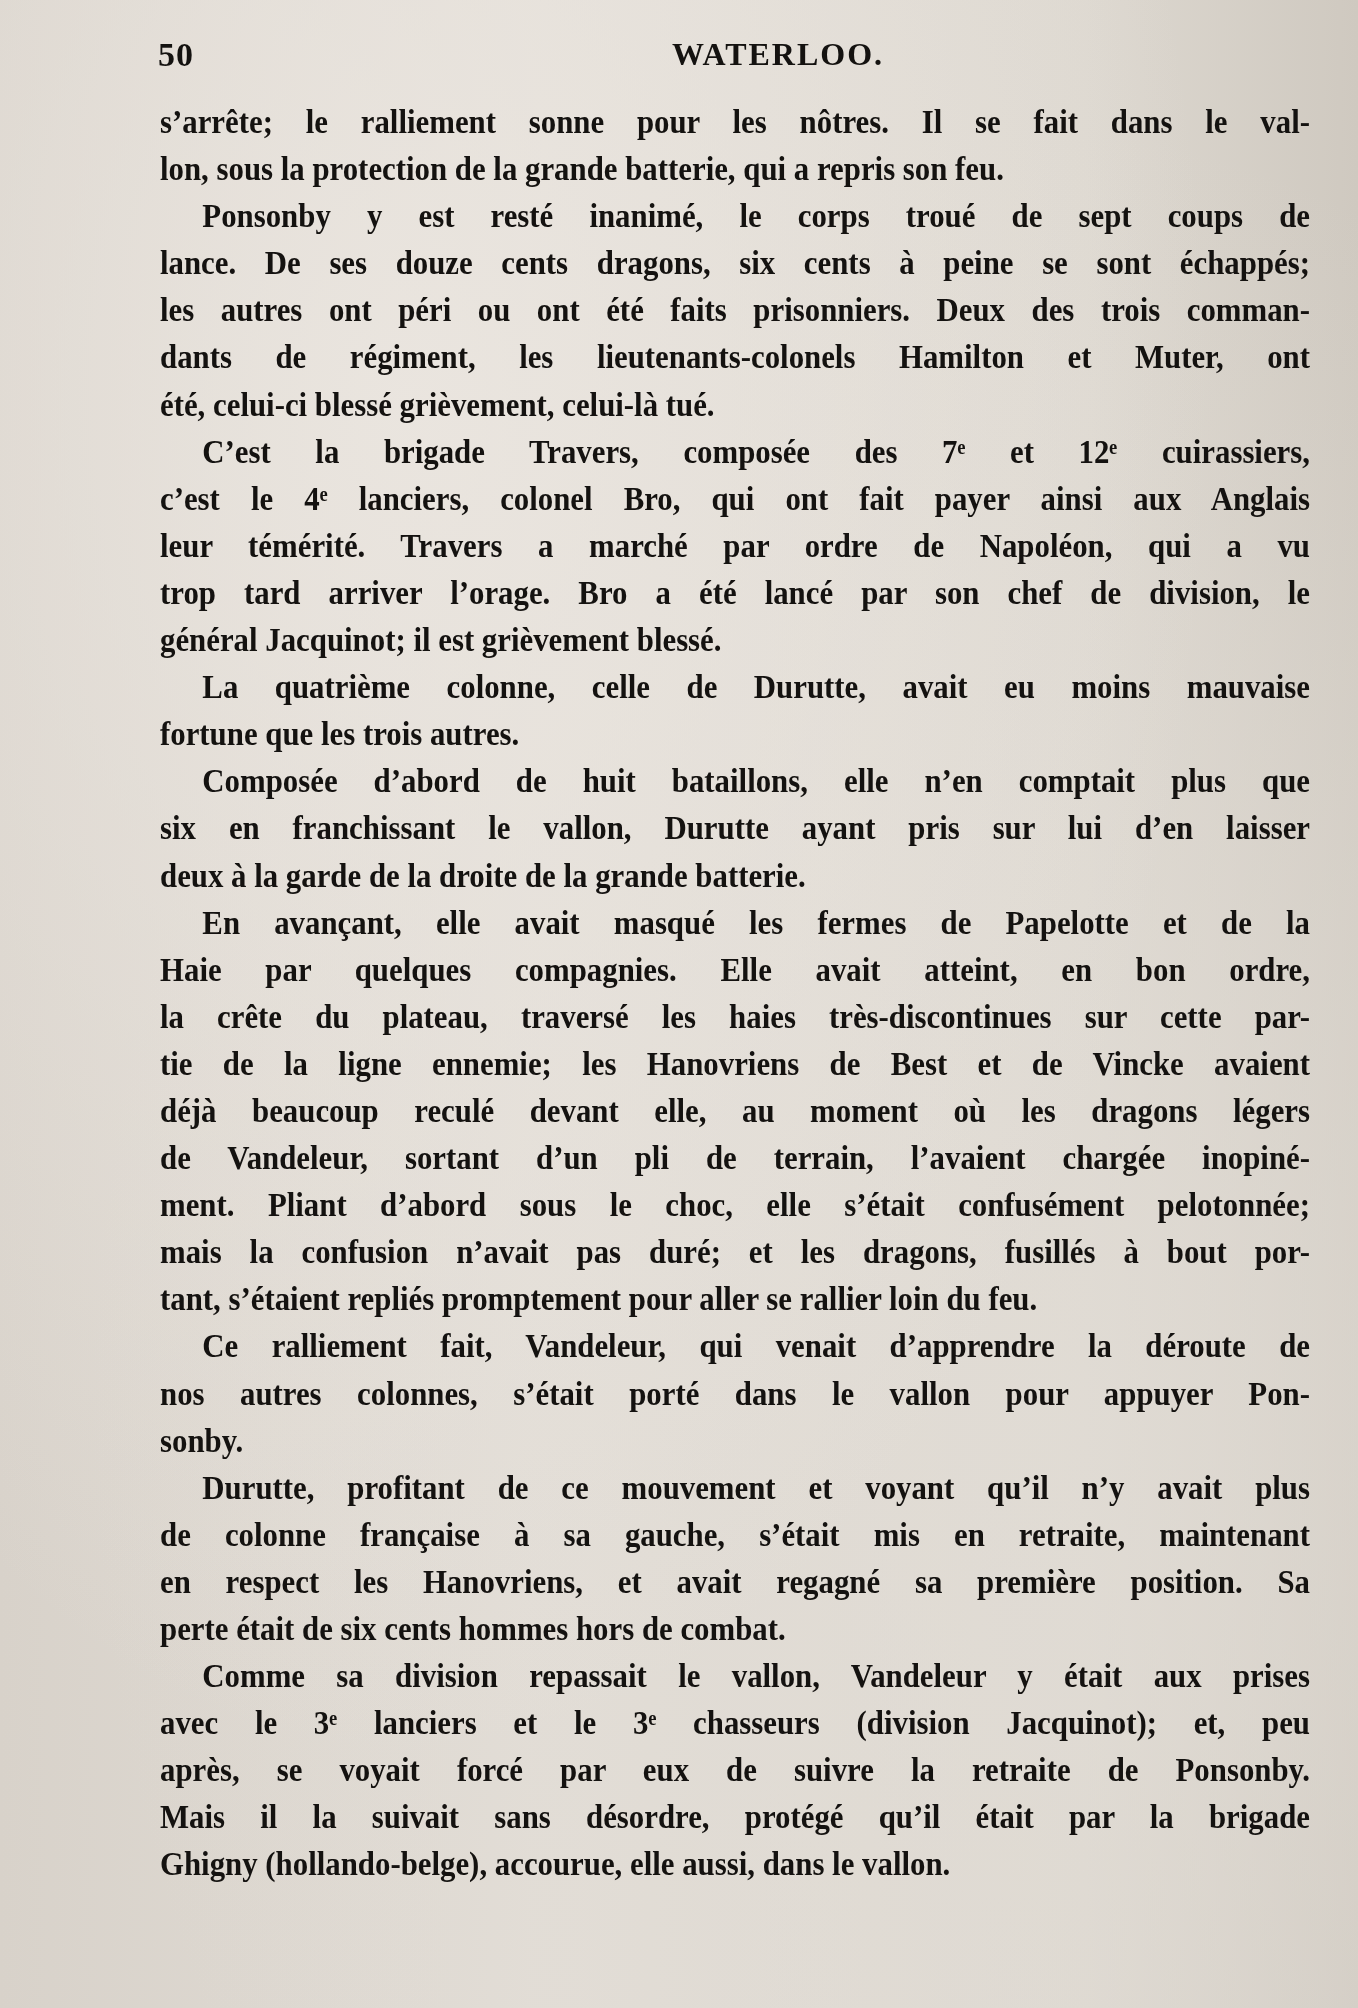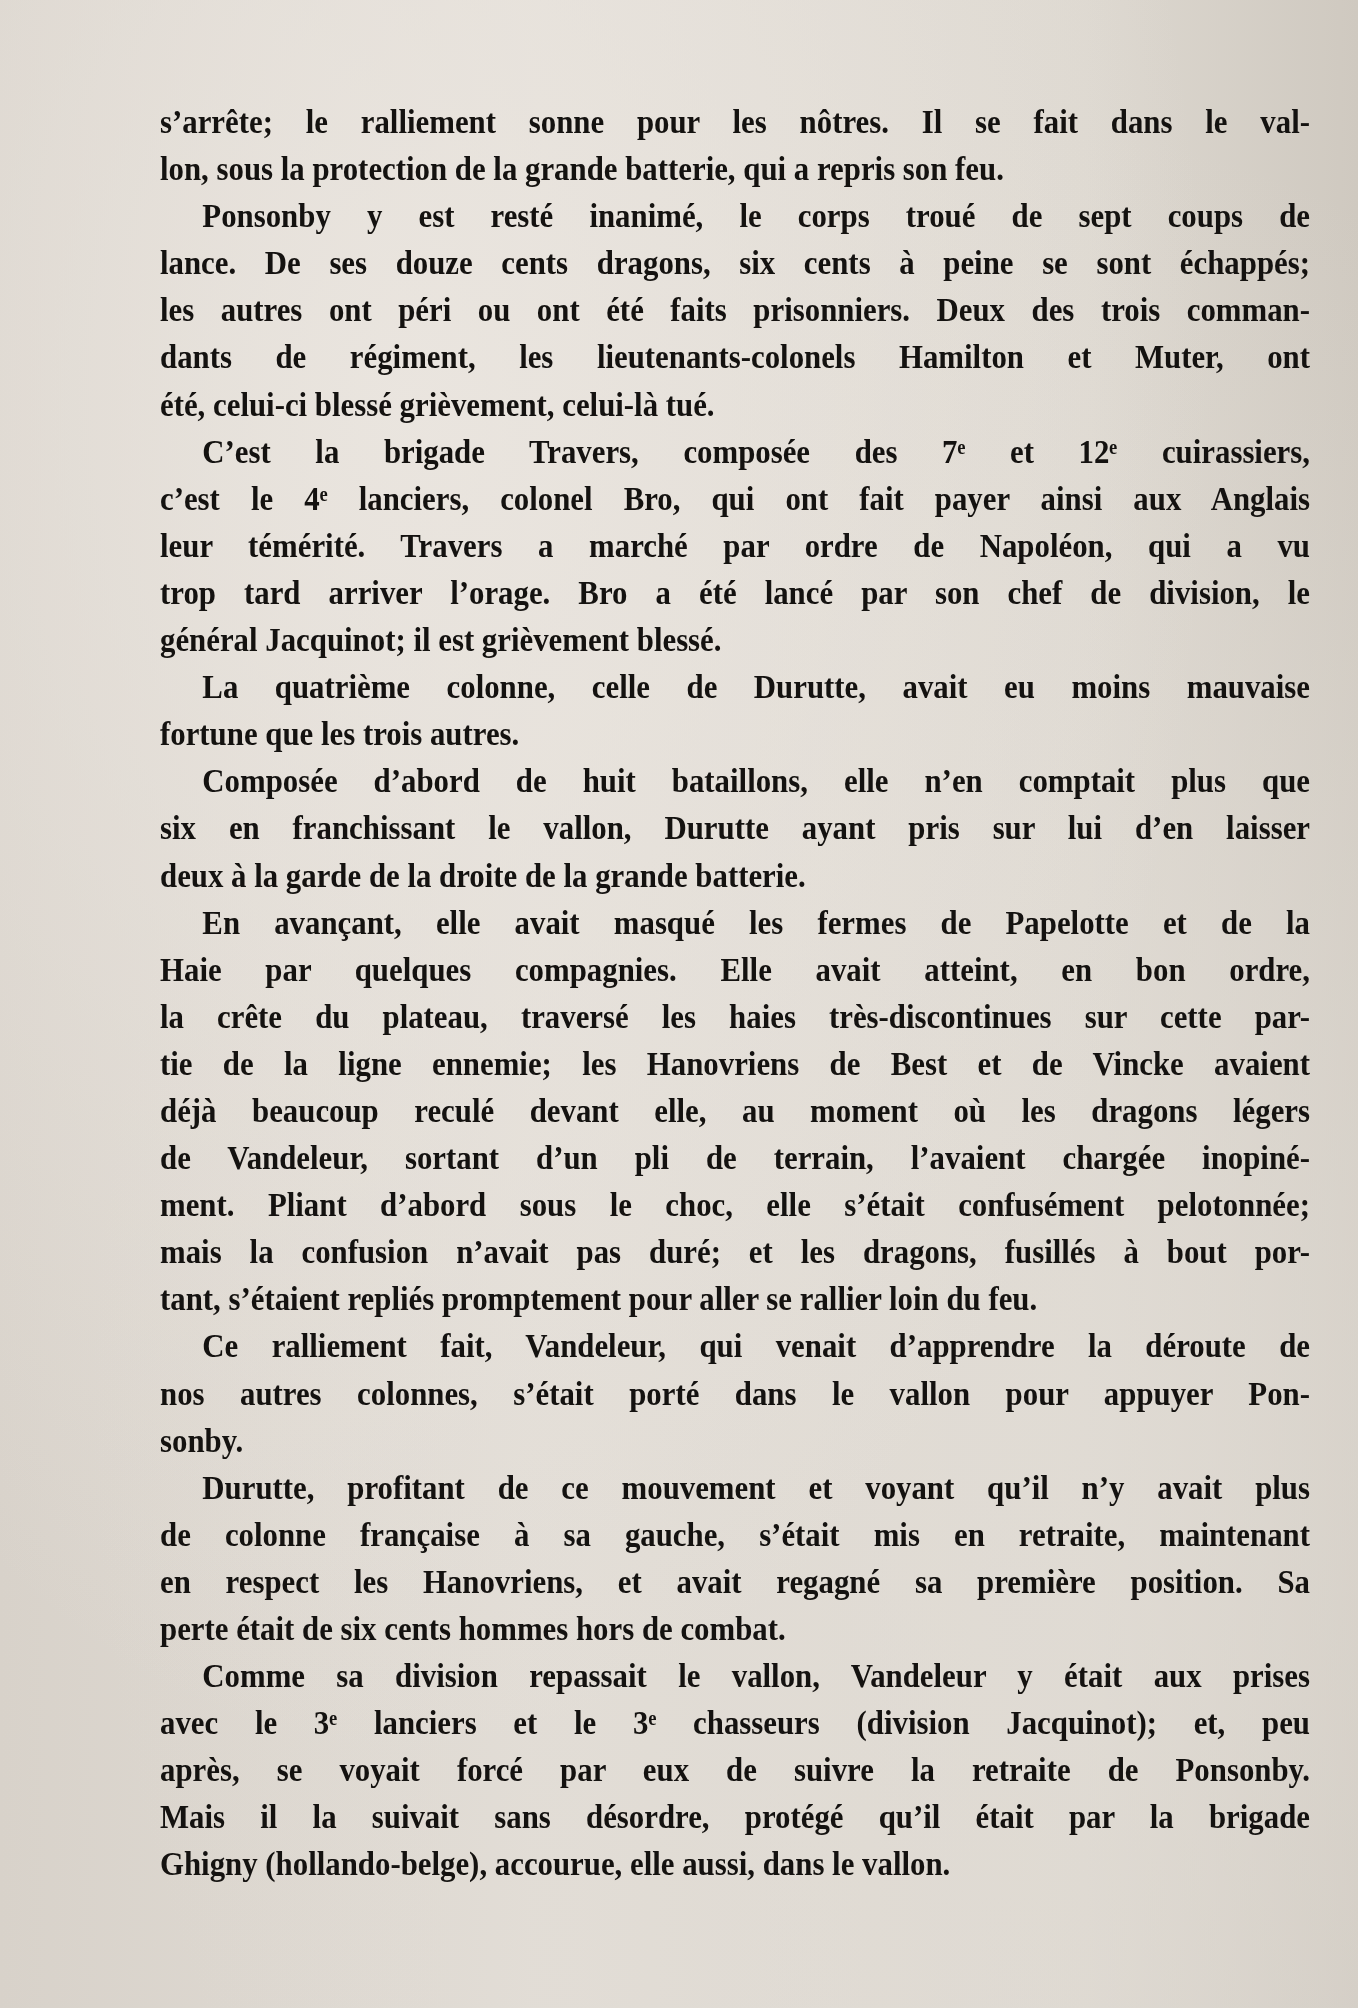--- a/index.html
+++ b/index.html
@@ -33,20 +33,24 @@
     width: 1250px;
   }
   .line { display: block; white-space: nowrap; text-align: justify; text-align-last: justify; height: 47.1px; }
   .line.last { text-align-last: left; }
   .line.indent { padding-left: 46px; }
 </style>
 </head>
 <body>
 
 <div class="page">
+  <div class="running-head">
+    <span class="page-number">50</span>
+    <span class="head-title">WATERLOO.</span>
+  </div>
 
   <div class="body-text" id="body-text">
       <div>
         <span class="line">s’arrête; le ralliement sonne pour les nôtres. Il se fait dans le val-</span>
         <span class="line last">lon, sous la protection de la grande batterie, qui a repris son feu.</span>
       </div>
       <div>
         <span class="line indent">Ponsonby y est resté inanimé, le corps troué de sept coups de</span>
         <span class="line">lance. De ses douze cents dragons, six cents à peine se sont échappés;</span>
         <span class="line">les autres ont péri ou ont été faits prisonniers. Deux des trois comman-</span>

